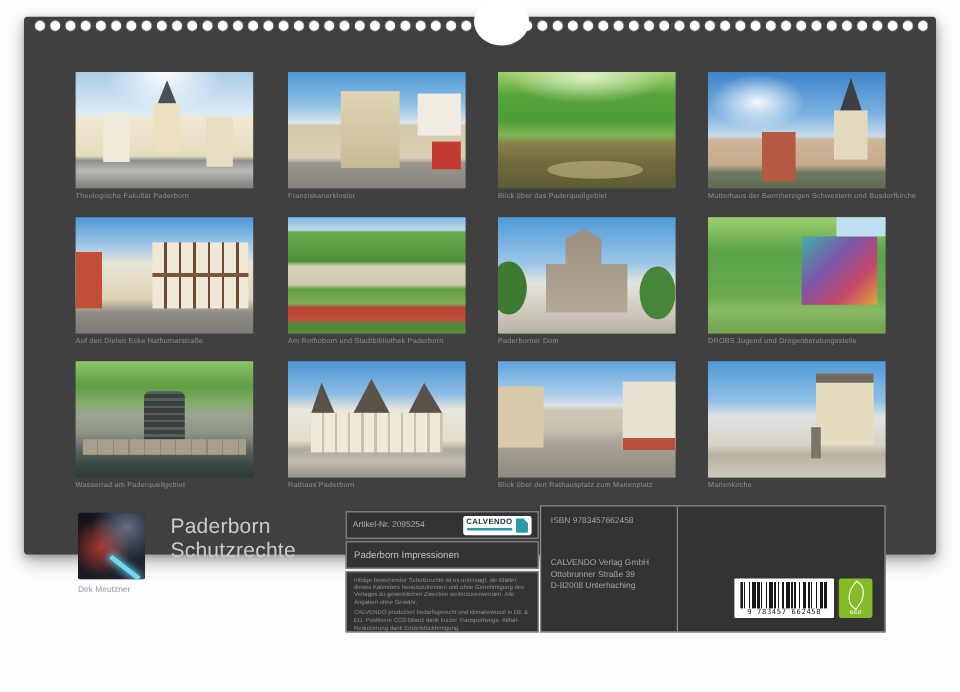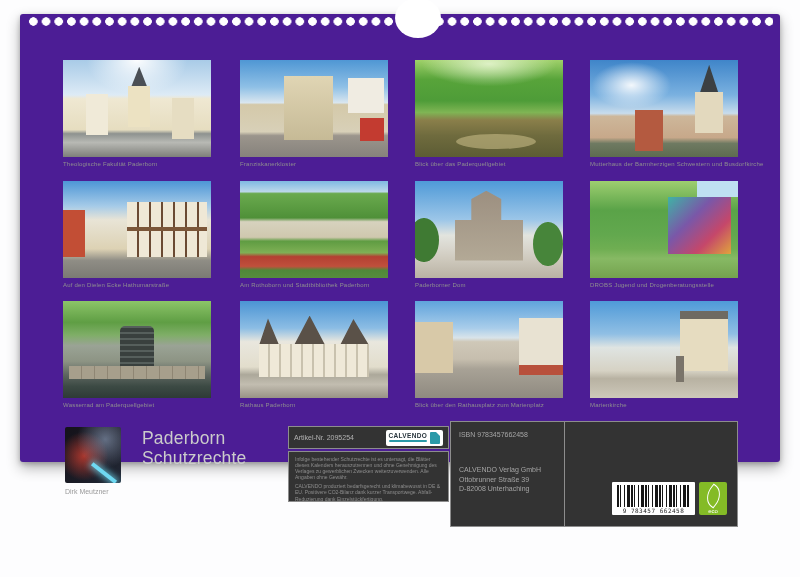--- a/index.html
+++ b/index.html
@@ -1,17 +1,17 @@
 <!DOCTYPE html>
 <html><head>
 <meta charset="utf-8">
 <style>
   html,body{margin:0;padding:0;background:#ffffff;font-family:"Liberation Sans","DejaVu Sans",sans-serif;}
   .stage{position:relative;width:800px;height:577px;background:#fdfdfe;overflow:hidden;}
-  .sheet{position:absolute;left:20px;top:14px;width:760px;height:448px;background:#4c1d95;border-radius:3px;
+  .sheet{position:absolute;left:20px;top:14px;width:760px;height:448px;background:#404040;border-radius:3px;
          box-shadow:0 6px 14px rgba(0,0,0,.30), 0 2px 5px rgba(0,0,0,.22);}
   
   .holes{position:absolute;left:7px;right:7px;top:3px;height:9px;
          background-image:radial-gradient(circle closest-side,#ffffff 88%,rgba(255,255,255,0) 100%);
          background-size:12.7px 9px;background-position:0 0;background-repeat:repeat-x;}
   .notch{position:absolute;left:375px;top:-16px;width:46px;height:40px;background:#ffffff;border-radius:50%;}
 
   
   .cell{position:absolute;width:148px;margin:0;}
   .ph{position:relative;width:148px;height:97px;overflow:hidden;}
@@ -185,20 +185,23 @@
     </div>
 
     <div class="mid">
       <div class="box artikel-box">
         <span class="artikel-label">Artikel-Nr. 2095254</span>
         <span class="cal-logo">
           <span class="cal-word"><span>CALVENDO</span><span class="tagbar"></span></span>
           <span class="cal-icon"></span>
         </span>
       </div>
+      <div class="box title-box">
+        <span>Paderborn Impressionen</span>
+      </div>
       <div class="box legal-box">
         <p>Infolge bestehender Schutzrechte ist es untersagt, die Blätter dieses Kalenders herauszutrennen und ohne Genehmigung des Verlages zu gewerblichen Zwecken weiterzuverwenden. Alle Angaben ohne Gewähr.</p>
         <p>CALVENDO produziert bedarfsgerecht und klimabewusst in DE &amp; EU. Positivere CO2-Bilanz dank kurzer Transportwege. Abfall-Reduzierung dank Einzelstückfertigung.</p>
 
       </div>
     </div>
 
     <div class="rightbox">
       <div class="rb-divider"></div>
       <div class="isbn-cell">

